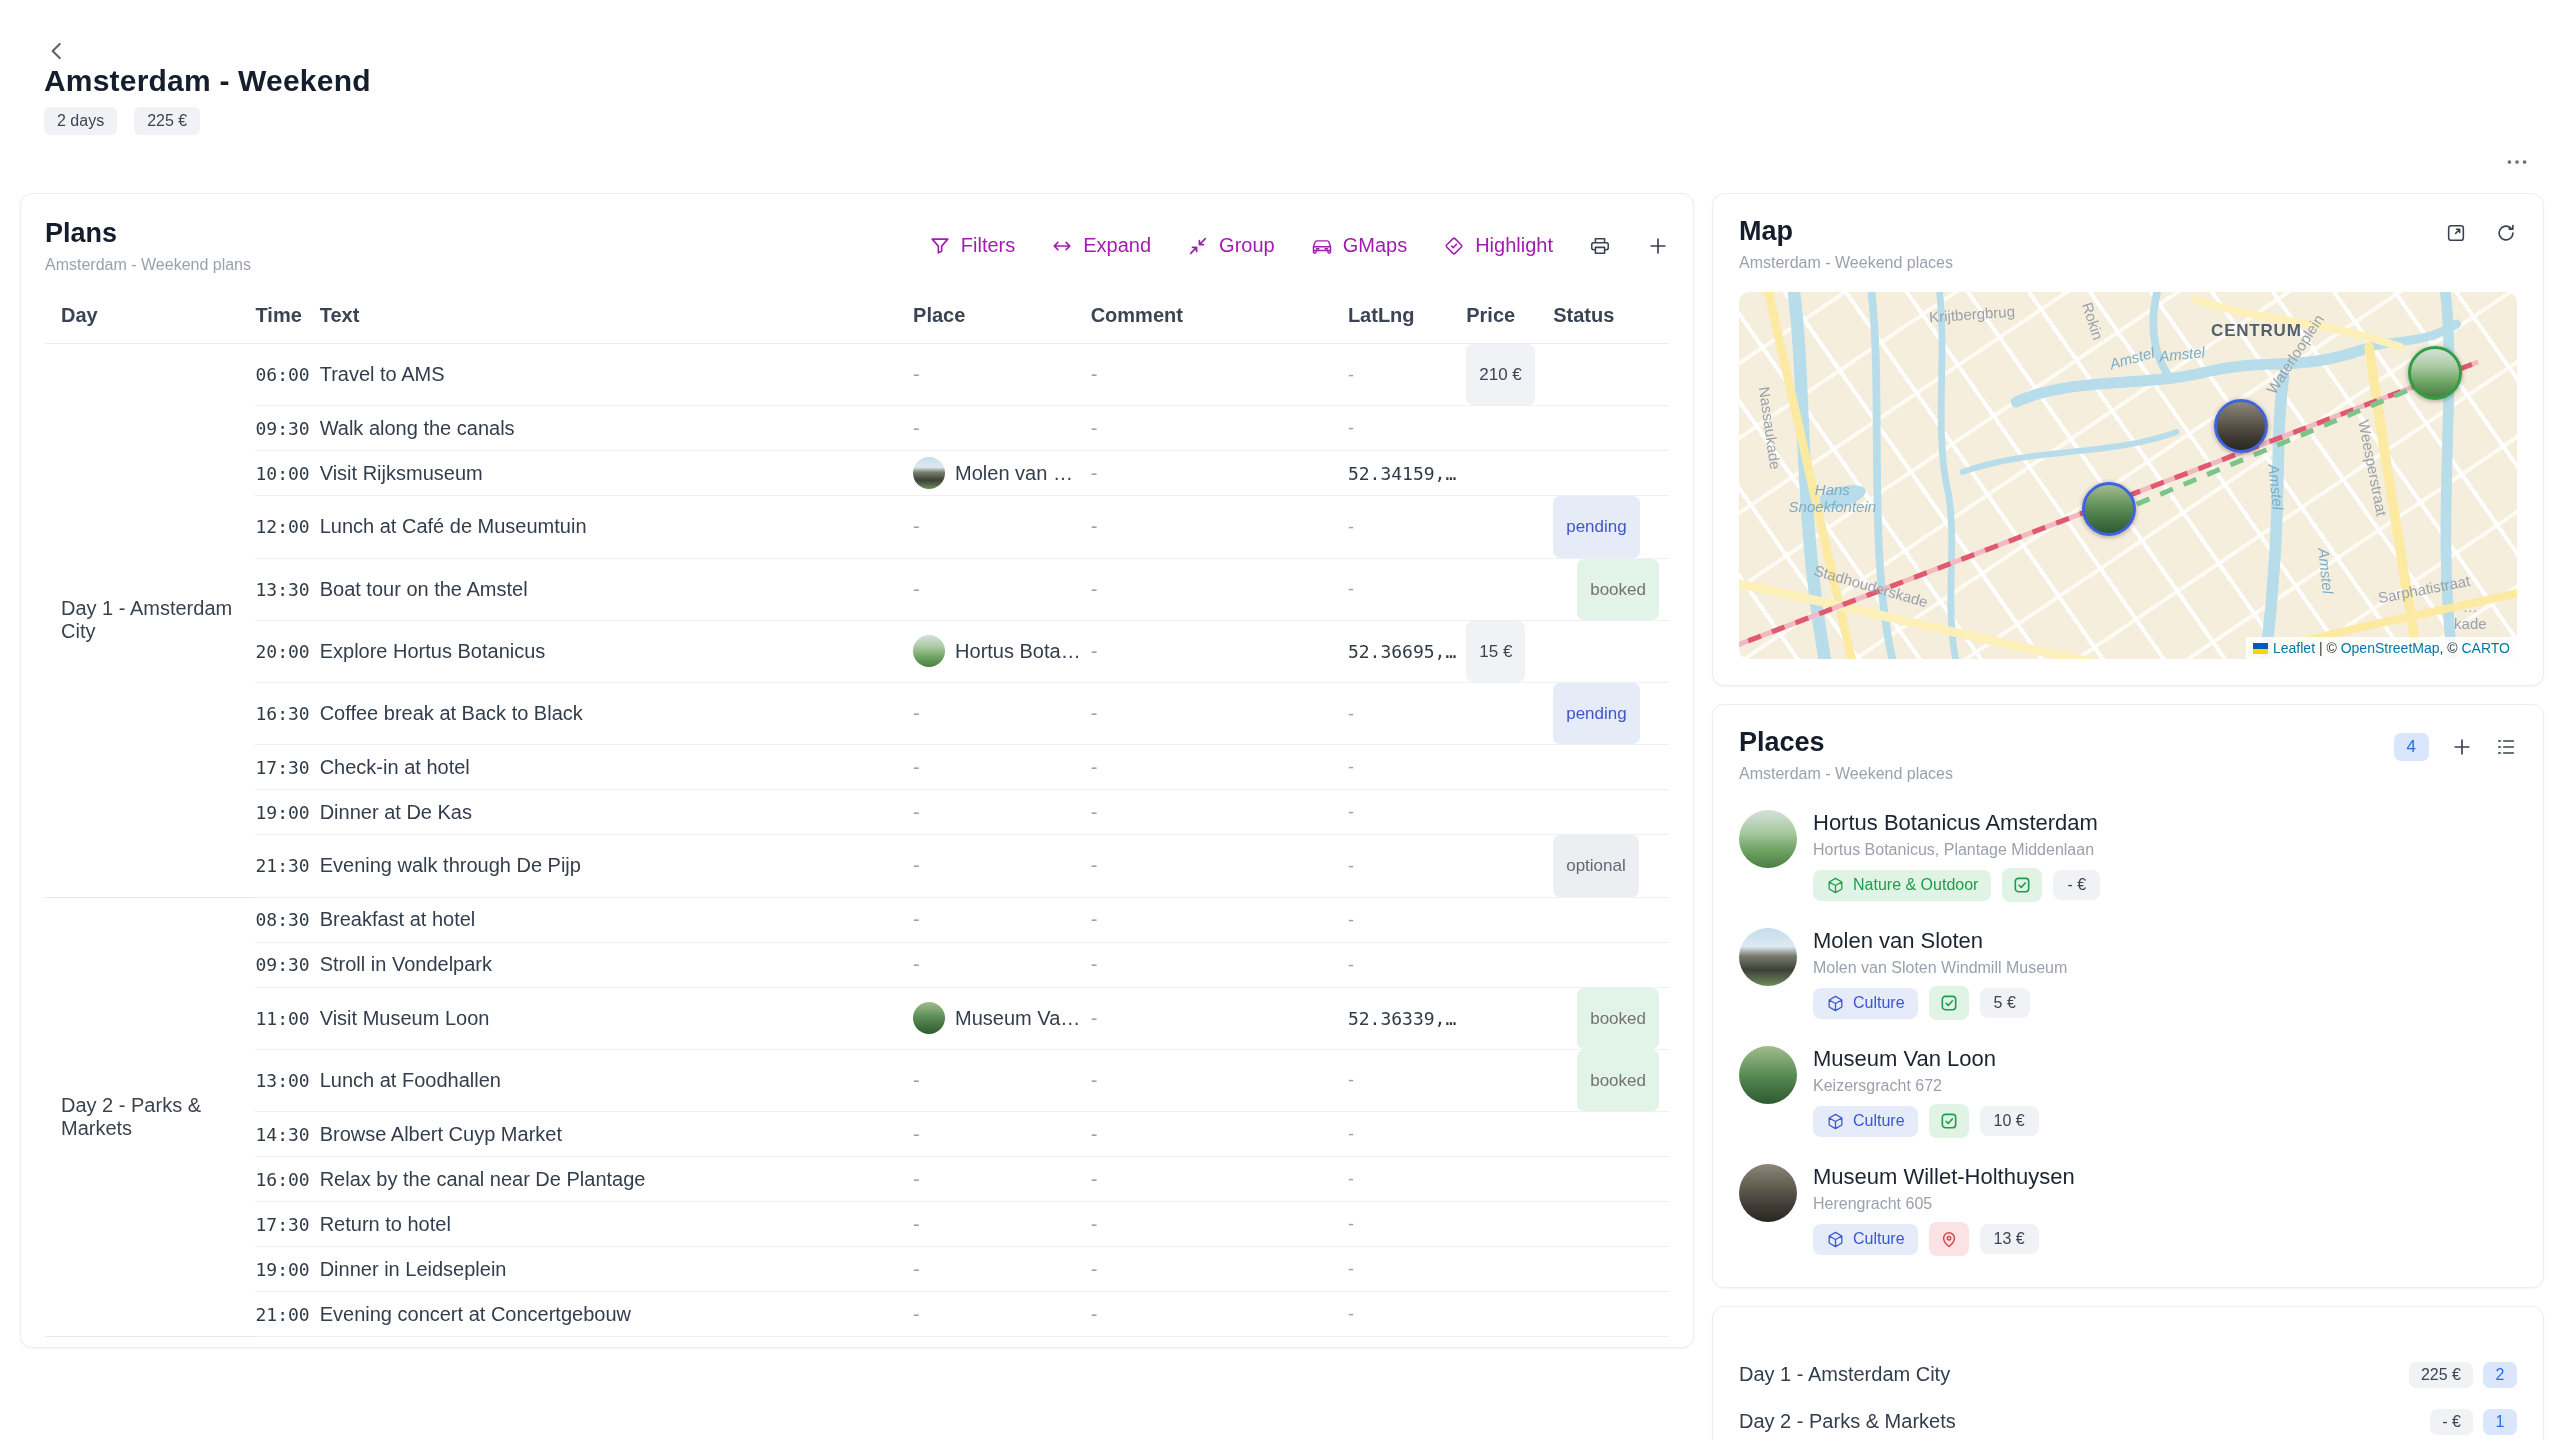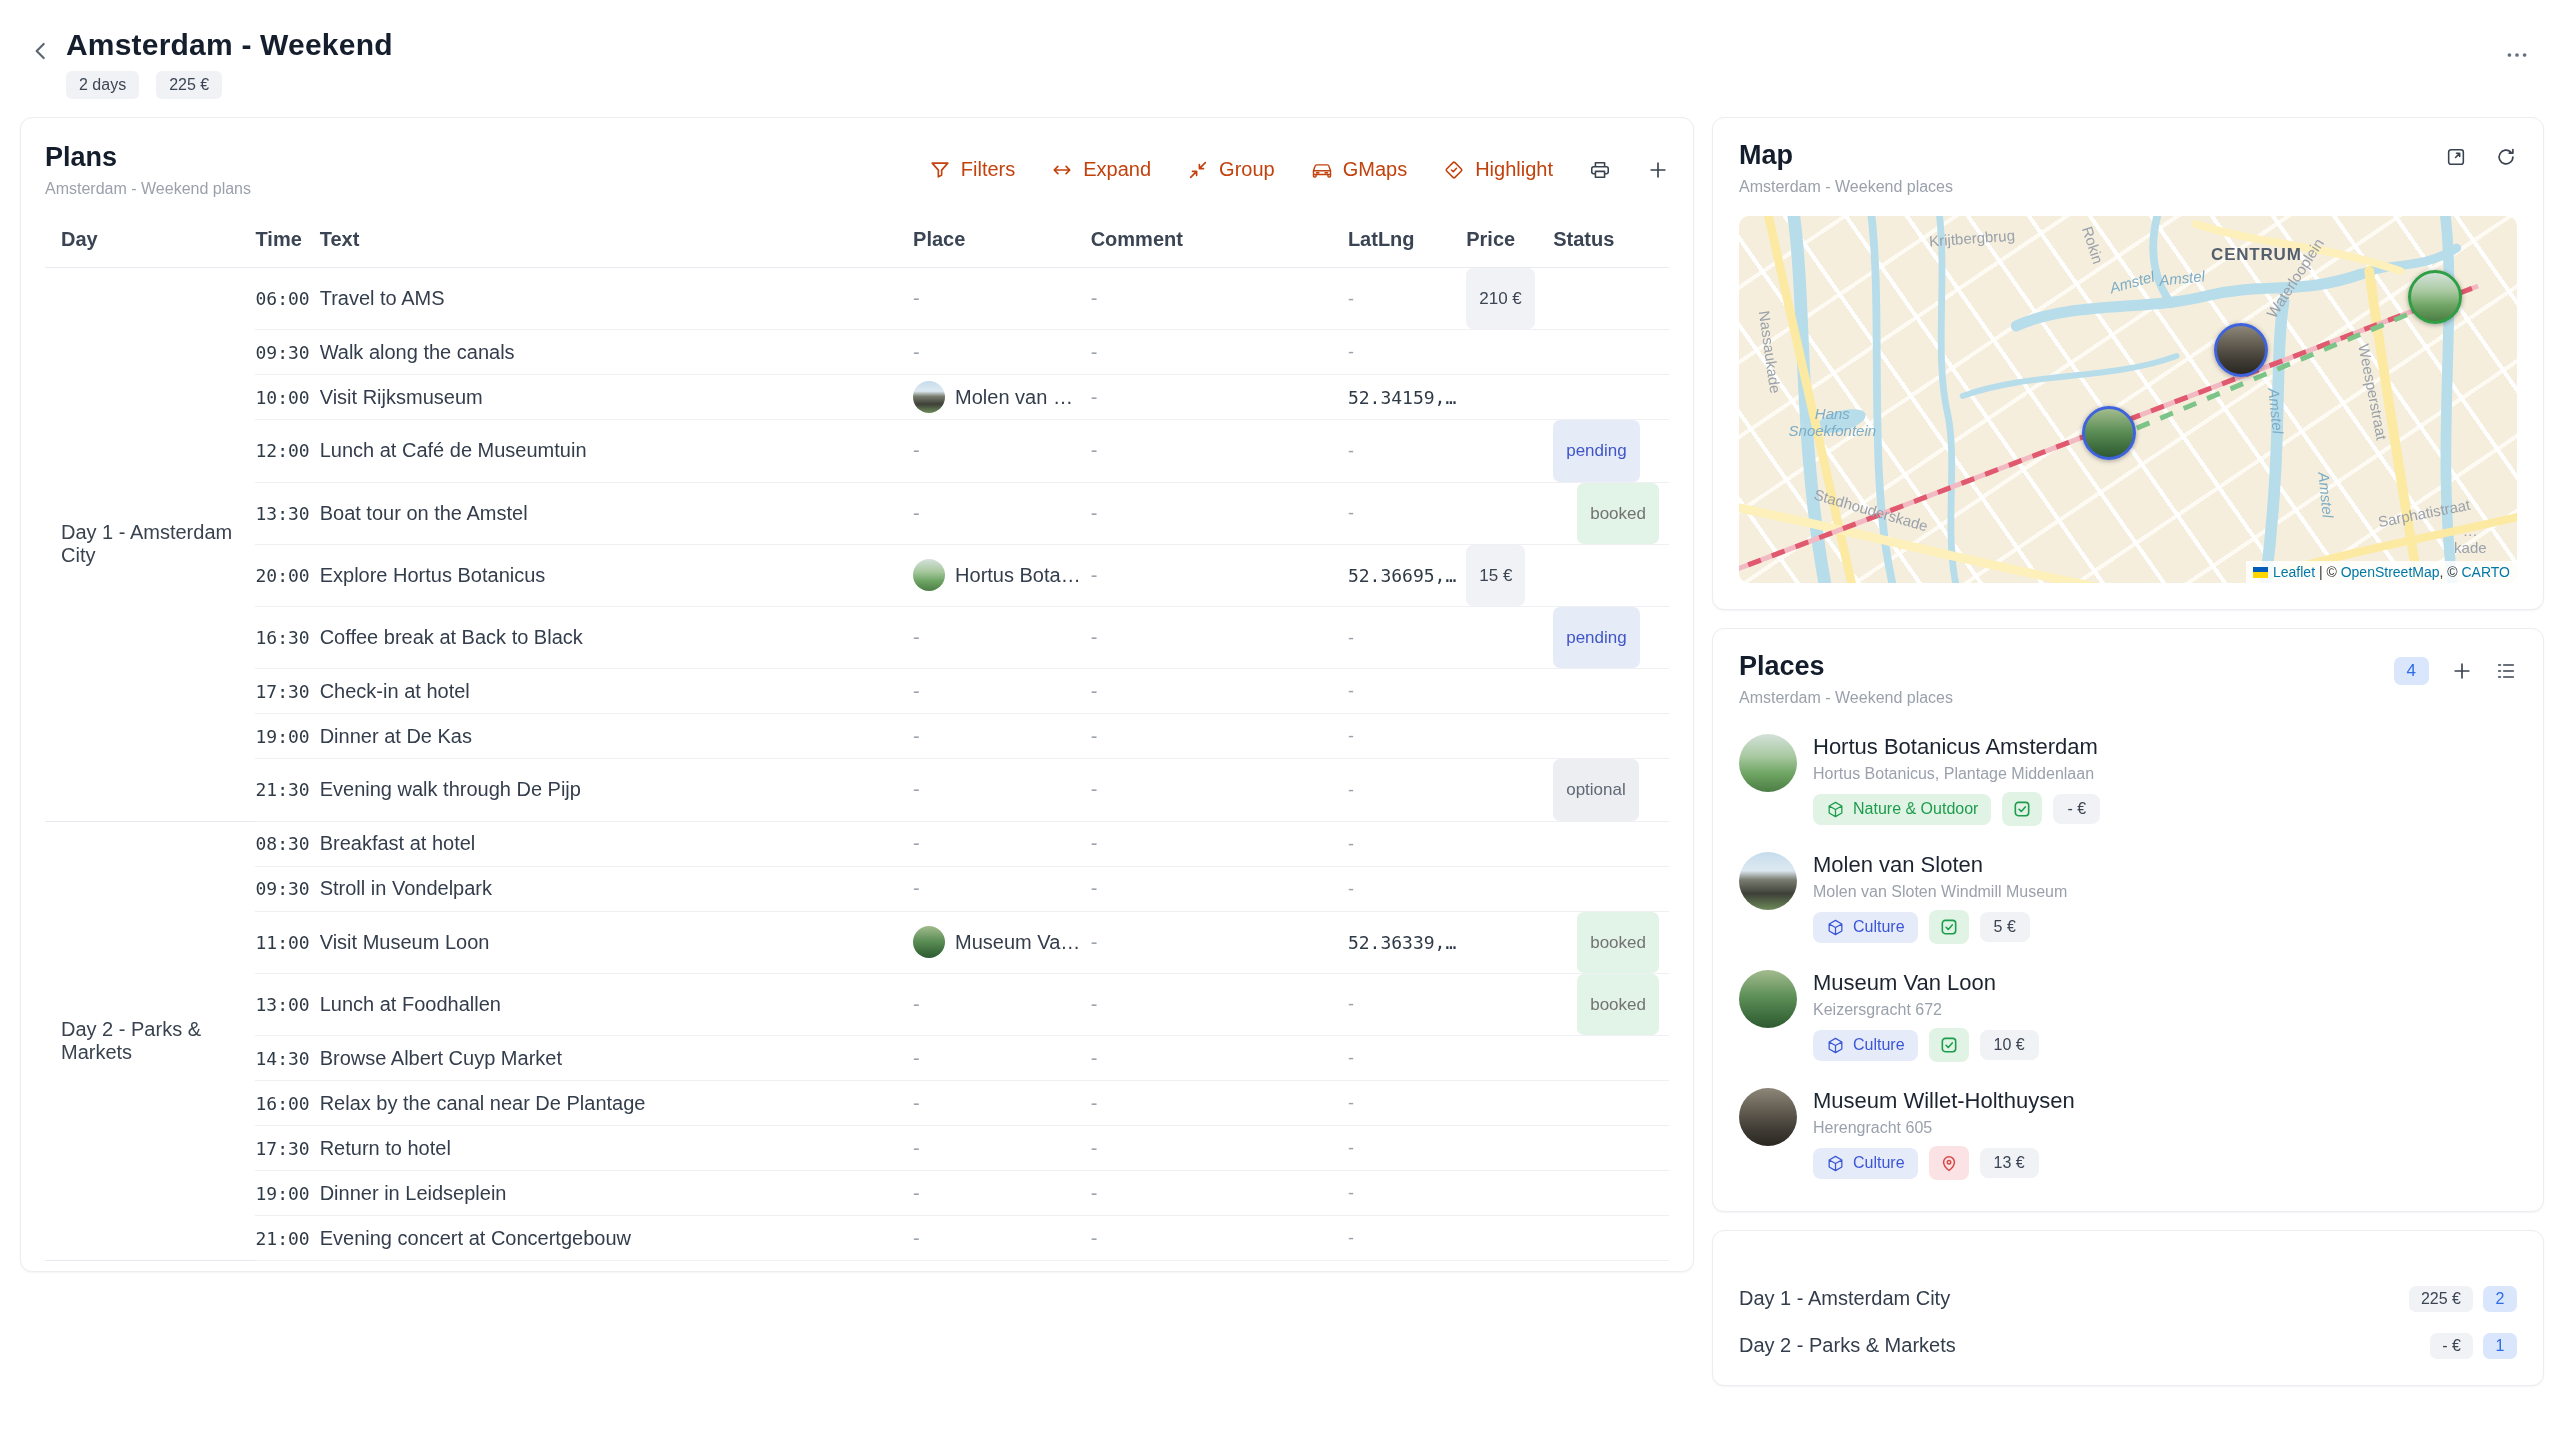--- a/index.html
+++ b/index.html
@@ -6,21 +6,21 @@
   html, body { width: 2560px; height: 1440px; overflow: hidden; }
   body {
     font-family: "Liberation Sans", sans-serif;
     background: #ffffff;
     color: #1f2733;
   }
   svg.icon { width: 22px; height: 22px; display: block; }
   button { background: none; border: none; cursor: pointer; font-family: inherit; }
 
   
-  .page-header { display: flex; align-items: flex-start; padding: 28px 30px 12px 28px; }
+  .page-header { display: flex; align-items: flex-start; padding: 28px 30px 12px 44px; flex-direction: column; }
   .back-btn { color: #5c6670; margin-top: 10px; margin-right: 12px; }
   .back-btn svg { width: 26px; height: 26px; }
   .title-wrap h1 { font-size: 30px; font-weight: 700; color: #151e2c; letter-spacing: .2px; }
   .meta-badges { display: flex; gap: 17px; margin-top: 9px; }
   .chip { background: #f1f2f5; border-radius: 6px; padding: 5px 13px; font-size: 16px; color: #3c4654; }
   .menu-btn { margin-left: auto; color: #64707e; margin-top: 14px; }
   .menu-btn svg { width: 26px; height: 26px; }
 
   
   .content { display: flex; align-items: flex-start; gap: 18px; padding: 6px 16px 0 20px; }
@@ -32,21 +32,21 @@
   }
   .plans-card { flex: 1; padding: 24px 24px 10px; }
   .right-col { width: 832px; display: flex; flex-direction: column; gap: 18px; }
 
   .card-head { display: flex; justify-content: space-between; align-items: flex-start; }
   .card-head h2 { font-size: 27px; font-weight: 700; color: #141d2b; margin-bottom: 7px; }
   .card-sub { font-size: 16px; color: #9aa1ac; }
 
   
   .toolbar { display: flex; align-items: center; gap: 36px; padding-top: 16px; }
-  .tool-btn { display: inline-flex; align-items: center; gap: 10px; font-size: 20px; color: #c2410c; }
+  .tool-btn { display: inline-flex; align-items: center; gap: 10px; font-size: 20px; color: #a21caf; }
   .icon-btn { color: #39424f; }
 
   
   .plans-table { width: 100%; border-collapse: collapse; margin-top: 30px; }
   .plans-table th {
     font-size: 20px; font-weight: 700; color: #3a4453; text-align: left;
     padding: 0 10px 16px 0; border-bottom: 1px solid #e8eaef;
   }
   .plans-table th.col-day { padding-left: 16px; }
   .plans-table td { height: 45px; border-bottom: 1px solid #eef0f4; font-size: 20px; color: #333d4c; padding: 0 10px 0 0; }

